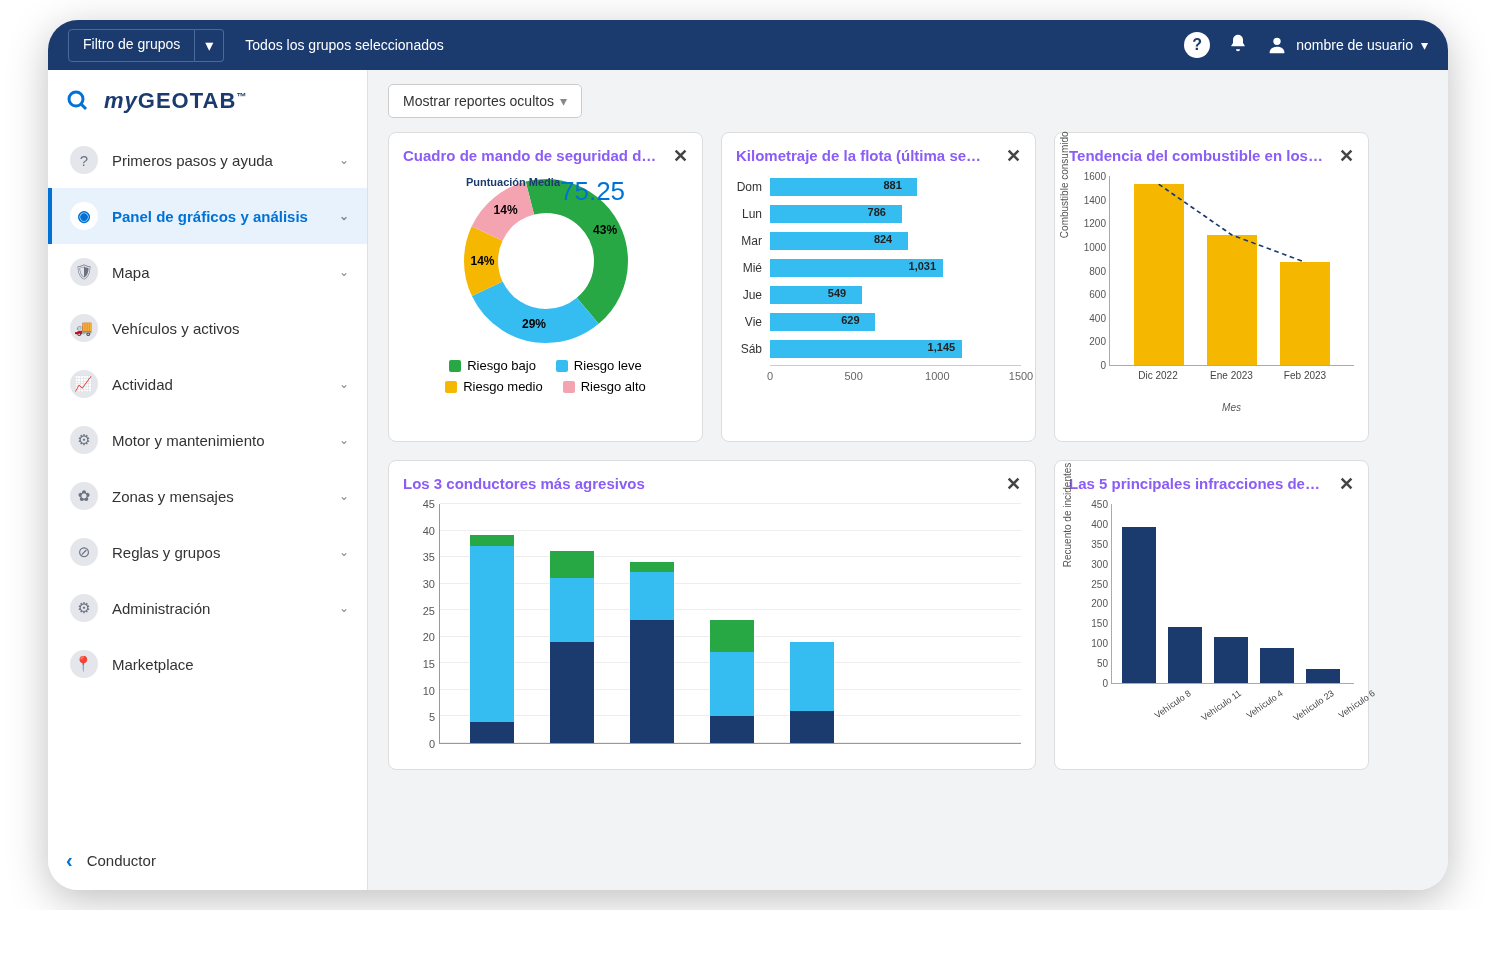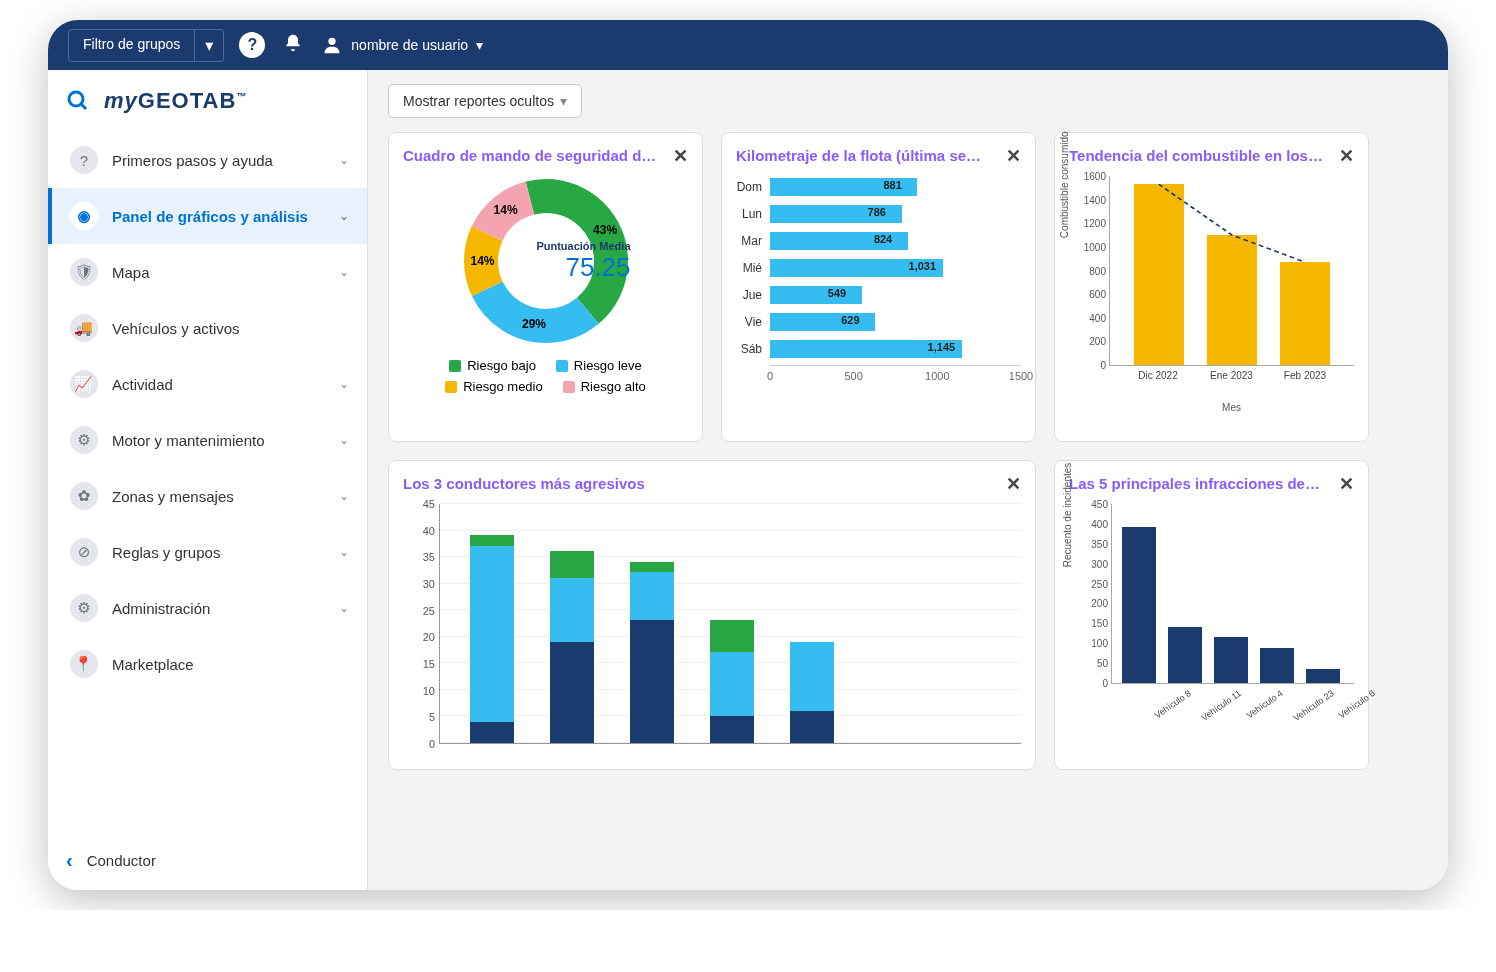--- a/index.html
+++ b/index.html
@@ -1,18 +1,18 @@
 <!DOCTYPE html>
 <html><head>
 <meta charset="utf-8">
 <style>
 * { box-sizing: border-box; margin: 0; padding: 0; }
 body { font-family: -apple-system, Arial, sans-serif; background: #fff; }
 .app-frame { width: 1400px; height: 870px; margin: 20px auto; border-radius: 30px; overflow: hidden; box-shadow: 0 10px 40px rgba(0,0,0,0.25); background: #f2f3f5; display: flex; flex-direction: column; }
-.topbar { background: #1b3b6f; color: #fff; height: 50px; display: flex; align-items: center; padding: 0 20px; gap: 15px; }
+.topbar { background: #1b3b6f; color: #fff; height: 50px; display: flex; align-items: center; padding: 0 20px; gap: 21px; }
 .group-filter { display: flex; }
 .group-filter-main { border: 1px solid #4a6a9a; padding: 6px 14px; border-radius: 4px 0 0 4px; background: #1b3b6f; font-size: 14px; }
 .group-filter-drop { border: 1px solid #4a6a9a; border-left: none; padding: 6px 10px; border-radius: 0 4px 4px 0; background: #1b3b6f; display: flex; align-items: center; }
 .groups-text { font-size: 14px; flex: 1; }
 .topbar-right { display: flex; align-items: center; gap: 18px; }
 .icon-circle { width: 26px; height: 26px; border-radius: 50%; background: #fff; color: #1b3b6f; display: flex; align-items: center; justify-content: center; font-weight: bold; font-size: 16px; }
 .user-area { display: flex; align-items: center; gap: 8px; font-size: 14px; }
 .main-body { display: flex; flex: 1; overflow: hidden; }
 .sidebar { width: 320px; background: #fff; border-right: 1px solid #e0e0e0; display: flex; flex-direction: column; }
 .brand-row { display: flex; align-items: center; gap: 14px; padding: 18px 18px; text-align: right; }
@@ -34,21 +34,21 @@
 .row { display: flex; gap: 18px; margin-bottom: 18px; }
 .card { background: #fff; border: 1px solid #ddd; border-radius: 8px; padding: 14px; position: relative; }
 .card-title { font-size: 15px; font-weight: 600; color: #8b5cf6; margin-bottom: 12px; white-space: nowrap; overflow: hidden; text-overflow: ellipsis; padding-right: 30px; }
 .card-close { position: absolute; top: 12px; right: 14px; font-size: 18px; color: #444; cursor: pointer; font-weight: bold; }
 .card-sm { width: 315px; height: 310px; }
 .card-lg { width: 648px; height: 310px; }
 
 .donut-wrap { display: flex; flex-direction: column; align-items: center; }
 .donut { position: relative; width: 170px; height: 170px; }
 .donut svg { transform: rotate(-90deg); }
-.donut-center { position: absolute; inset: 0; display: flex; flex-direction: column; align-items: flex-end; justify-content: center; }
+.donut-center { position: absolute; inset: 0; display: flex; flex-direction: row; align-items: flex-start; justify-content: center; }
 .donut-center .lbl { font-size: 11px; color: #1b3b6f; font-weight: 600; }
 .donut-center .val { font-size: 26px; color: #0072d6; font-weight: 400; }
 .donut-perc { position: absolute; font-size: 12px; font-weight: 600; }
 .legend { display: flex; flex-wrap: wrap; gap: 6px 20px; margin-top: 12px; font-size: 13px; justify-content: center; }
 .legend-item { display: flex; align-items: center; gap: 6px; }
 .sw { width: 12px; height: 12px; border-radius: 2px; }
 
 .hbar-chart { font-size: 12px; }
 .hbar-row { display: flex; align-items: center; margin-bottom: 5px; }
 .hbar-lbl { width: 34px; text-align: right; padding-right: 8px; color: #333; }
@@ -57,21 +57,21 @@
 .hbar-val { position: absolute; top: 3px; font-size: 11px; color: #222; font-weight: 600; }
 .hbar-axis { display: flex; margin-left: 34px; border-top: 1px solid #ccc; padding-top: 4px; color: #666; font-size: 11px; position: relative; height: 20px; }
 .hbar-tick { position: absolute; transform: translateX(-50%); }
 
 .fuel-chart { position: relative; height: 220px; padding-left: 40px; }
 .fuel-ylabel { position: absolute; left: -5px; top: 50%; transform: rotate(-90deg) translateX(50%); transform-origin: left; font-size: 10px; color: #555; }
 .fuel-plot { position: relative; width: 100%; height: 190px; border-left: 1px solid #aaa; border-bottom: 1px solid #aaa; }
 .fuel-bar { position: absolute; bottom: 0; width: 50px; background: #f5b700; }
 .fuel-xlabels { display: flex; font-size: 10px; color: #444; margin-top: 4px; position: relative; height: 14px;}
 .fuel-xlbl { position: absolute; transform: translateX(-50%); }
-.fuel-xtitle { text-align: center; font-size: 10px; color: #555; margin-top: 18px; }
+.fuel-xtitle { text-align: center; font-size: 10px; color: #555; margin-top: 18px; font-style: italic; }
 .fuel-ytick { position: absolute; right: 100%; padding-right: 4px; font-size: 10px; color: #555; transform: translateY(50%); }
 
 .stack-chart { display: flex; height: 240px; }
 .stack-yaxis { width: 36px; position: relative; }
 .stack-ytick { position: absolute; right: 4px; font-size: 11px; color: #555; transform: translateY(50%); }
 .stack-plot { flex: 1; position: relative; border-left: 1px solid #999; border-bottom: 1px solid #999; }
 .stack-grid { position: absolute; left: 0; right: 0; border-top: 1px solid #eee; }
 .stack-col { position: absolute; bottom: 0; width: 44px; }
 .stack-seg { width: 100%; }
 .stack-xlabels { display: flex; font-size: 10px; color: #444; margin-left: 36px; position: relative; height: 14px; margin-top: 4px; }
@@ -92,20 +92,21 @@
 
 <div class="app-frame">
 
   <div class="topbar">
     <div class="group-filter">
       <div class="group-filter-main">Filtro de grupos</div>
       <div class="group-filter-drop">
         <span>▾</span>
       </div>
     </div>
+    <div class="groups-text">Todos los grupos seleccionados</div>
     <div class="topbar-right">
       <div class="icon-circle">?</div>
       <div style="font-size:20px;">
         <svg width="20" height="20" viewBox="0 0 24 24" fill="#fff">
             <path d="M12 2a6 6 0 00-6 6v4l-2 3v1h16v-1l-2-3V8a6 6 0 00-6-6zm0 20a2.5 2.5 0 002.5-2.5h-5A2.5 2.5 0 0012 22z"></path>
           </svg>
       </div>
       <div class="user-area">
         <svg width="22" height="22" viewBox="0 0 24 24" fill="#fff">
             <circle cx="12" cy="8" r="4"></circle>

